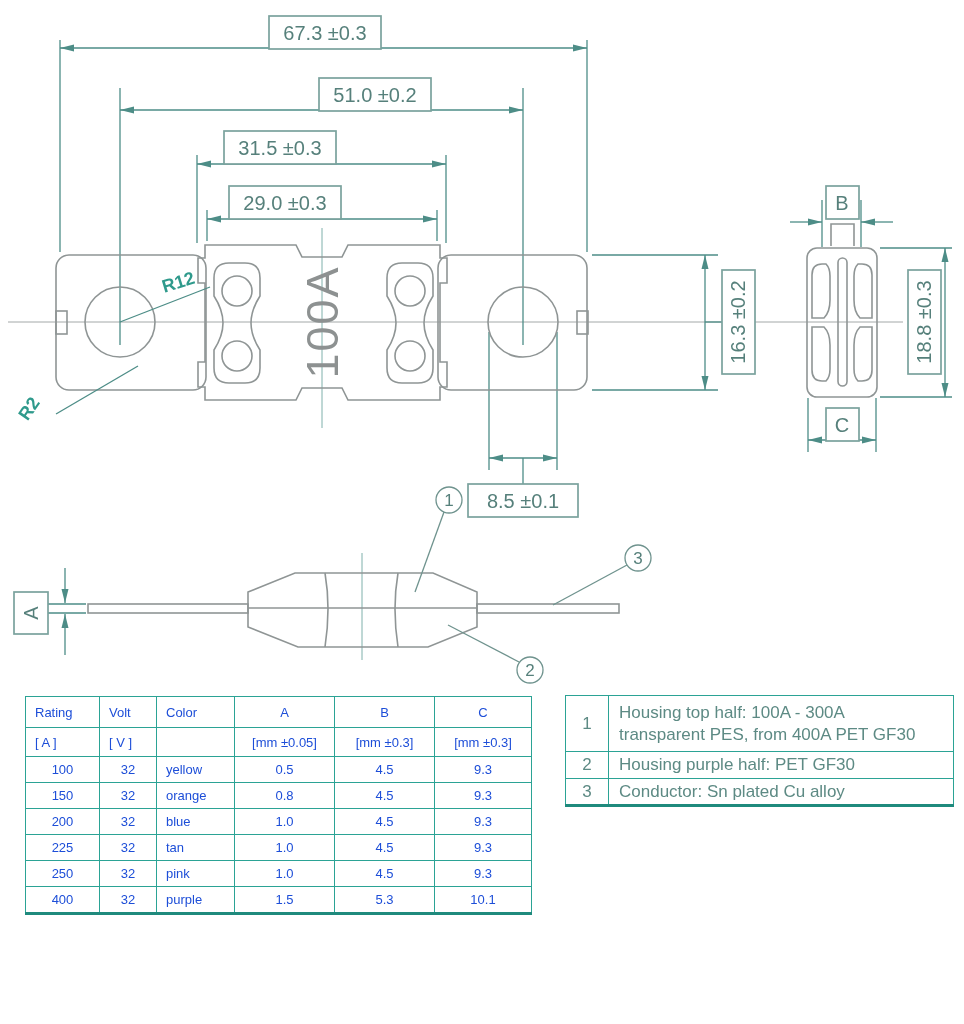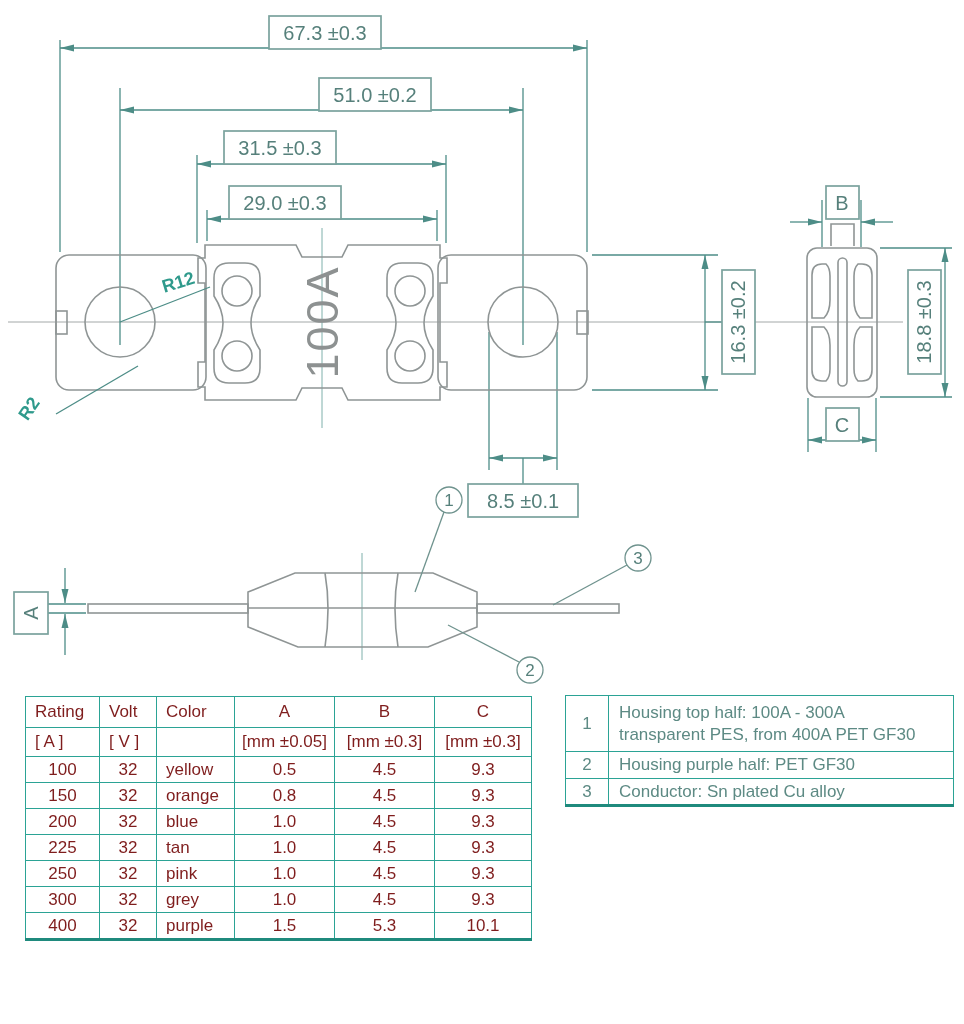--- a/index.html
+++ b/index.html
@@ -6,21 +6,21 @@
   body{width:964px;height:1024px;position:relative;font-family:"Liberation Sans",sans-serif;}
   #stage{position:absolute;left:0;top:0;width:964px;height:1024px;background:#fff;overflow:hidden;}
   svg text{font-family:"Liberation Sans",sans-serif;}
   .dimtext{fill:#56807b;font-size:20px;}
   .calltext{fill:#56807b;font-size:17px;}
   .radtext{fill:#2f9a8c;font-size:18px;font-weight:bold;}
   .amptext{fill:#8d9191;font-size:45px;letter-spacing:2px;}
 
   
   .ratings{position:absolute;left:25px;top:696px;border-collapse:collapse;table-layout:fixed;
-           color:#7f1d1d;font-size:17px;}
+           color:#1d4ed8;font-size:13px;}
   .ratings td{border:1.6px solid #2ba395;height:25px;padding:0;text-align:center;overflow:hidden;white-space:nowrap;}
   .ratings tr.hdr1 td{height:30px;}
   .ratings tr.hdr2 td{height:28px;}
   .ratings td.lft{text-align:left;padding-left:9px;}
   .ratings{border-bottom:3px solid #1f8a7d;}
 
   
   .legend{position:absolute;left:565px;top:695px;border-collapse:collapse;table-layout:fixed;
           color:#5d8a84;font-size:17px;line-height:1.25;}
   .legend td{border:1.6px solid #2ba395;padding:2px 0;text-align:center;vertical-align:middle;}
@@ -262,28 +262,20 @@
   </tr>
   <tr>
     <td>250</td>
           <td>32</td>
           <td class="lft">pink</td>
           <td>1.0</td>
           <td>4.5</td>
           <td>9.3</td>
   </tr>
   <tr>
-    <td>300</td>
-          <td>32</td>
-          <td class="lft">grey</td>
-          <td>1.0</td>
-          <td>4.5</td>
-          <td>9.3</td>
-  </tr>
-  <tr>
     <td>400</td>
           <td>32</td>
           <td class="lft">purple</td>
           <td>1.5</td>
           <td>5.3</td>
           <td>10.1</td>
   </tr>
 </tbody>
     </table>
 

